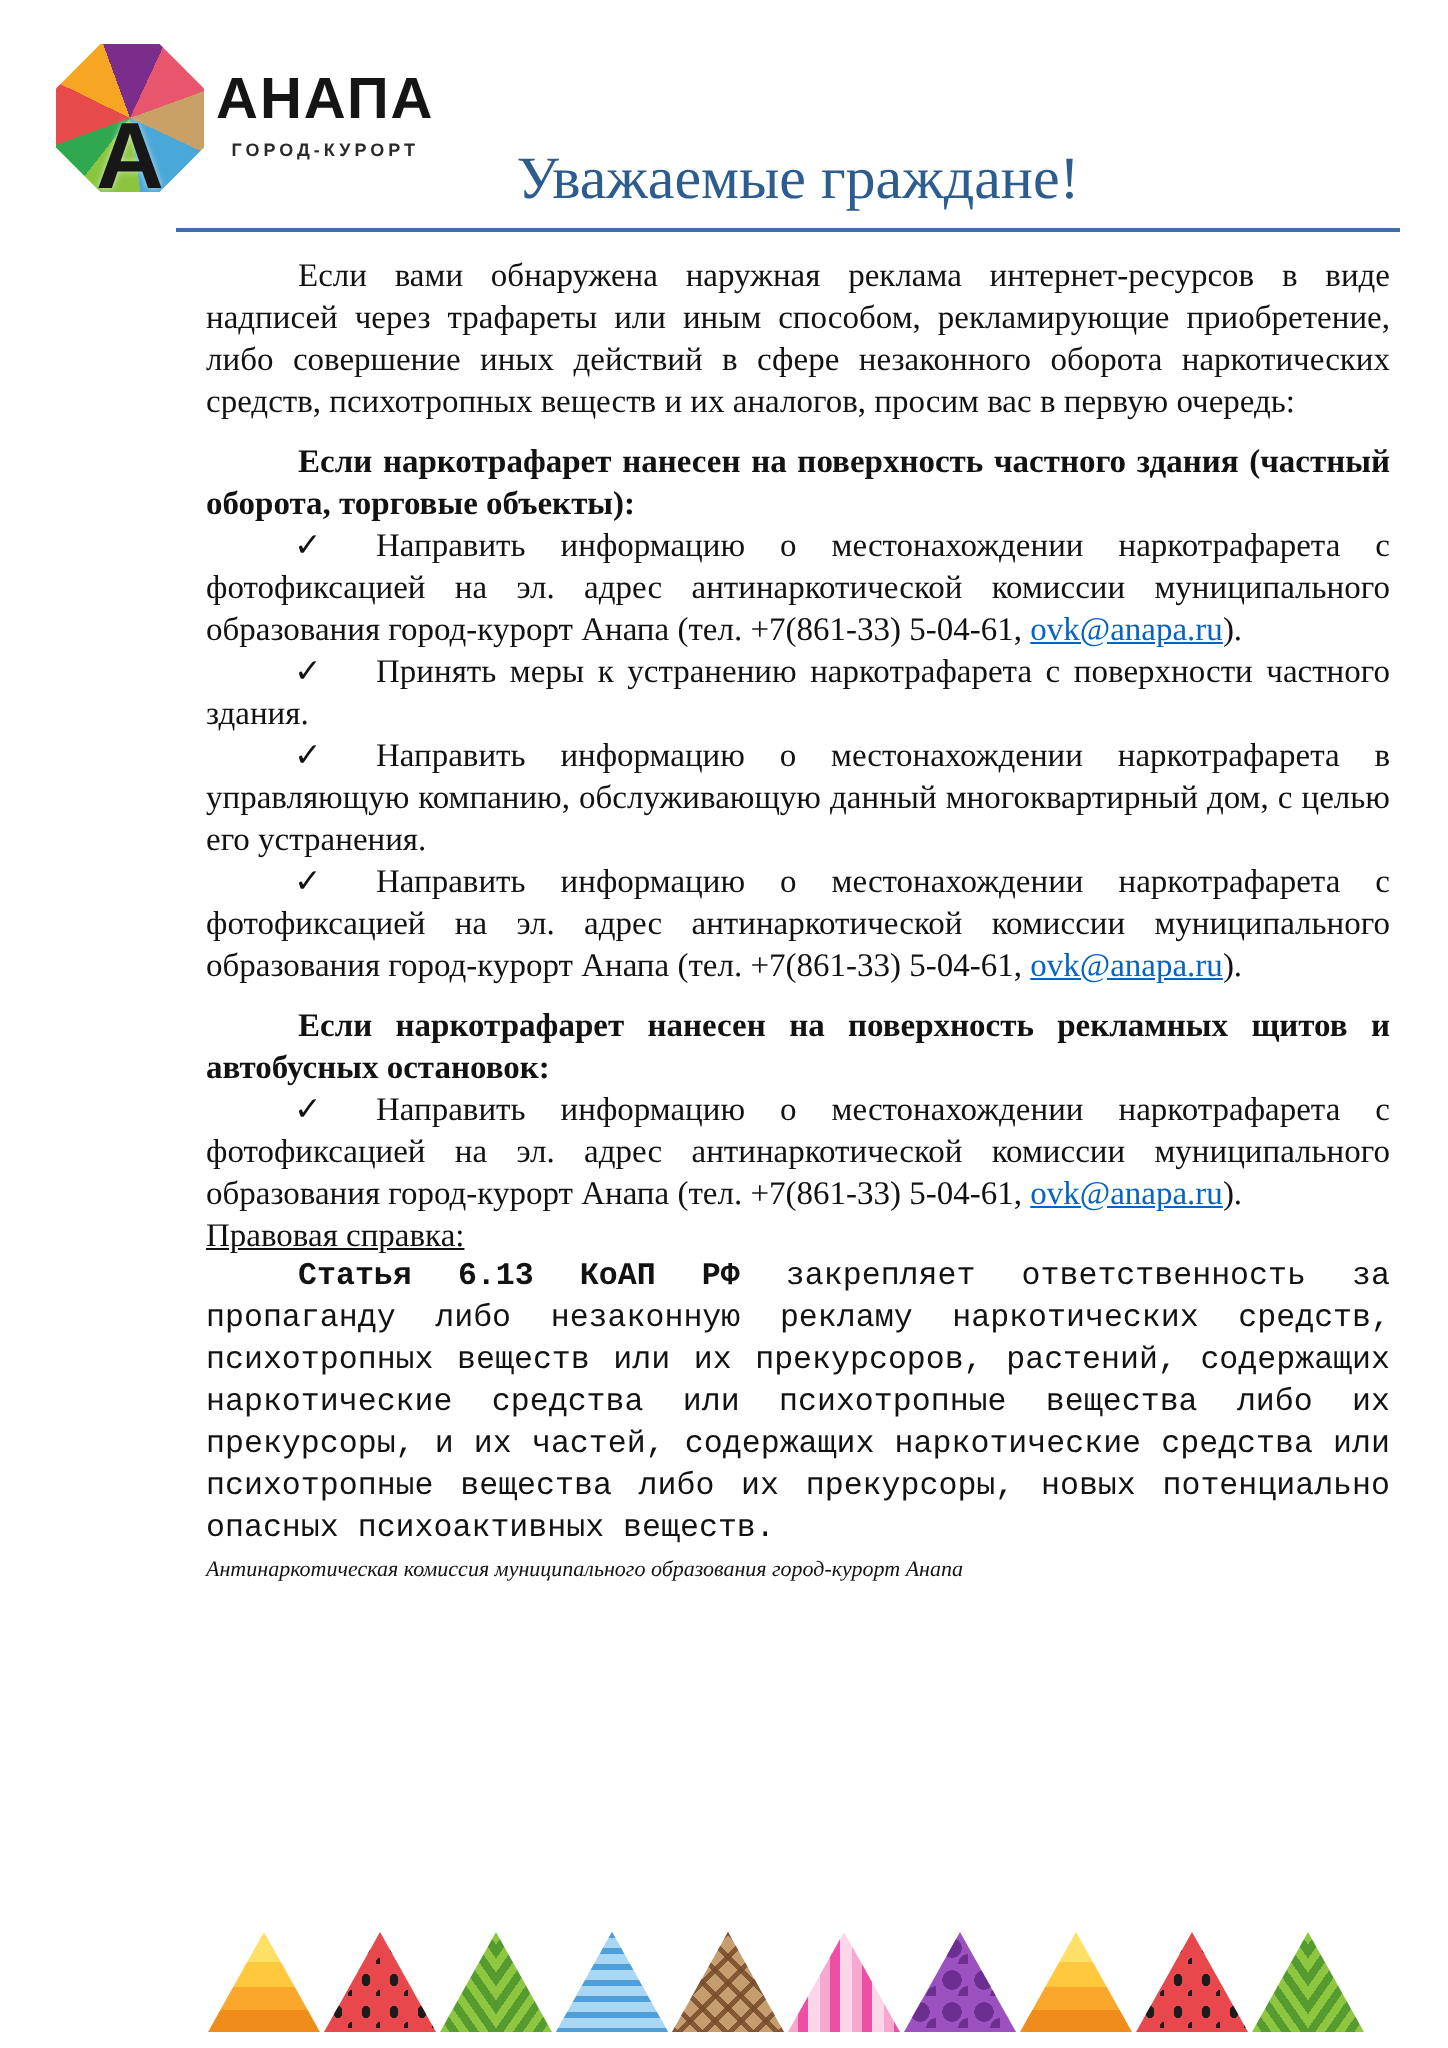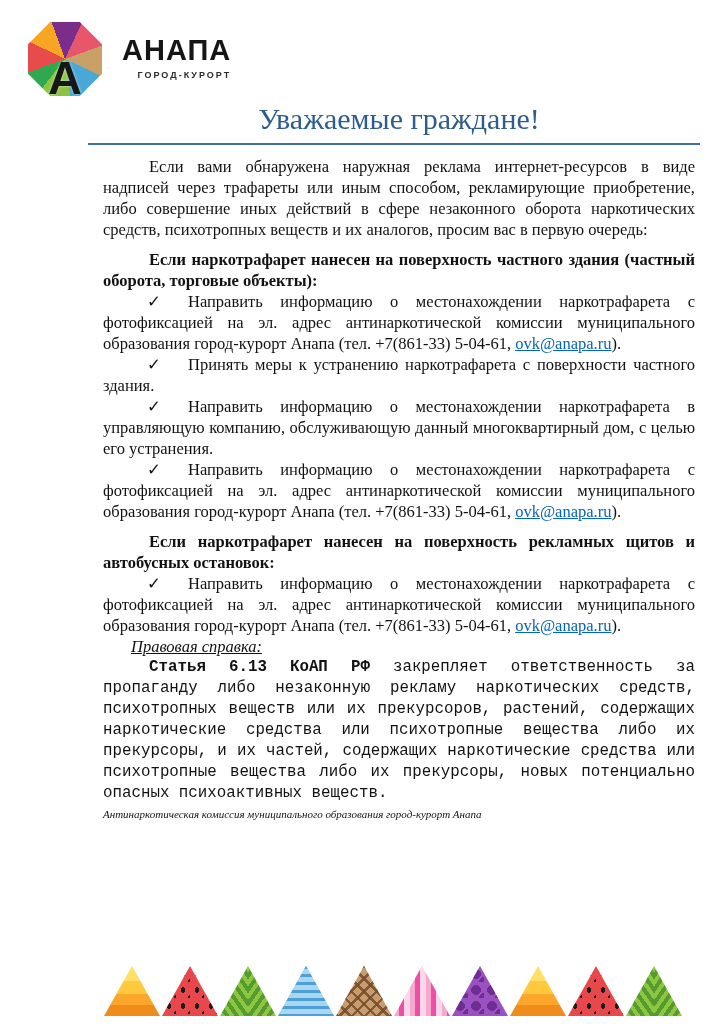--- a/index.html
+++ b/index.html
@@ -21,44 +21,44 @@
       #8bc53f 192deg 238deg,
       #2fa84f 238deg 270deg,
       #e84b4b 270deg 316deg,
       #f6a623 316deg 360deg );
   }
   .logo-letter{
     position:absolute;left:50%;bottom:-5px;transform:translateX(-50%);
     font-family:"Liberation Sans", sans-serif;font-weight:700;font-size:47px;line-height:1;
     color:#171717;text-shadow:0 0 3px rgba(255,255,255,.65);
   }
-  .brand-block{margin-left:20px;margin-top:14px;text-align:right;font-family:"Liberation Sans", sans-serif;}
+  .brand-block{margin-left:6px;margin-top:14px;text-align:center;font-family:"Liberation Sans", sans-serif;}
   .brand-name{font-size:29px;font-weight:800;letter-spacing:1px;color:#151515;line-height:1;}
   .brand-sub{font-size:9px;font-weight:700;letter-spacing:2px;color:#2a2a2a;margin-top:5px;}
   
-  .doc{position:absolute;left:103px;top:100px;width:592px;}
+  .doc{position:absolute;left:103px;top:71px;width:592px;}
   .doc-title{
     margin:0;text-align:center;font-weight:400;
     font-size:30px;line-height:1.25;color:var(--title-blue,#2d5c8e);
   }
   .title-rule{
     height:0;border-bottom:2px solid var(--rule-blue,#3f6fa8);
     margin:5px -5px 0 -15px;
   }
   
   .body-text{margin-top:11px;font-size:16.5px;line-height:21px;}
   .body-text p{margin:0;text-align:justify;}
   p.indent{text-indent:46px;}
   p.head{font-weight:700;text-indent:46px;}
   p.gap-before{margin-top:9px;}
   .bullet .check{display:inline-block;margin-left:44px;width:41px;text-decoration:none;}
   .bullet.first .check{margin-left:5px;width:80px;}
   .u .btext, .u .check-follow{text-decoration:underline;}
   a.email{color:var(--link-blue,#0563c1);text-decoration:underline;cursor:pointer;}
-  .legal-label{font-style:italic;text-decoration:underline;margin-left:28px;}
+  .legal-label{text-decoration:underline;}
   .legal{font-size:15.8px;font-family:Liberation Mono, monospace;}
   .legal .lead{font-weight:700;}
   .signature{margin-top:12px;font-style:italic;text-align:right;padding-right:10px;font-size:11px;}
   
   .tri-border{position:absolute;left:104px;bottom:8px;display:flex;gap:2px;}
   .tri{width:56px;height:50px;clip-path:polygon(50% 0,100% 100%,0 100%);}
   .tri-sun{background:linear-gradient(to bottom,#ffe066 0 30%,#ffc83d 30% 55%,#faa72b 55% 78%,#f08c1b 78% 100%);}
   .tri-watermelon{
     background-color:#e8474b;
     background-image:

